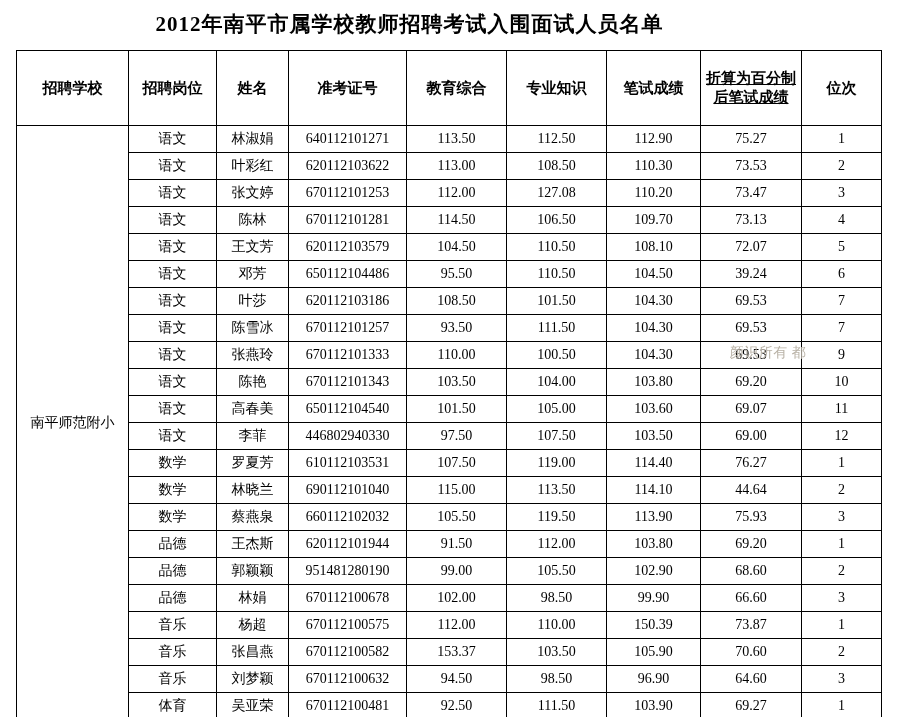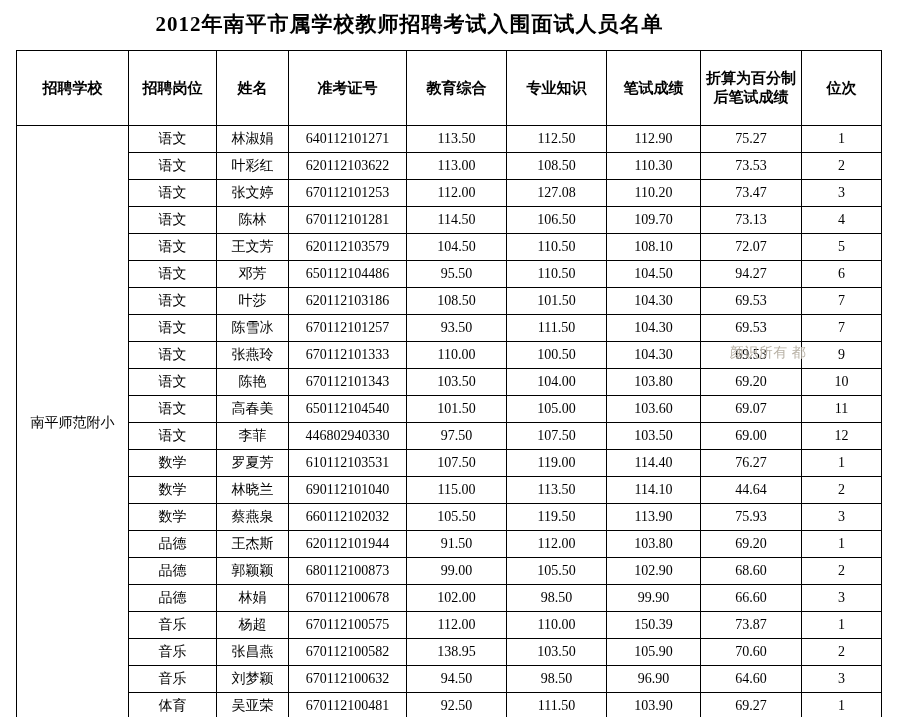--- a/index.html
+++ b/index.html
@@ -64,20 +64,21 @@
   .col-name   { width: 72px; }
   .col-id     { width: 118px; }
   .col-edu    { width: 100px; }
   .col-major  { width: 100px; }
   .col-written{ width: 94px; }
   .col-conv   { width: 101px; }
   .col-rank   { width: 80px; }
   .hdr-two-line {
     display: block;
     line-height: 19px;
+    text-decoration: underline;
   }
   .watermark {
     position: absolute;
     right: 8px;
     top: 347px;
     font-size: 14px;
     color: #b9b2a6;
     line-height: 12px;
     text-align: center;
     width: 86px;
@@ -174,21 +175,21 @@
             <td>72.07</td>
             <td>5</td>
           </tr>
           <tr>
             <td>语文</td>
             <td>邓芳</td>
             <td>650112104486</td>
             <td>95.50</td>
             <td>110.50</td>
             <td>104.50</td>
-            <td>94.27</td>
+            <td>39.24</td>
             <td>6</td>
           </tr>
           <tr>
             <td>语文</td>
             <td>叶莎</td>
             <td>620112103186</td>
             <td>108.50</td>
             <td>101.50</td>
             <td>104.30</td>
             <td>69.53</td>
@@ -280,21 +281,21 @@
             <td>620112101944</td>
             <td>91.50</td>
             <td>112.00</td>
             <td>103.80</td>
             <td>69.20</td>
             <td>1</td>
           </tr>
           <tr>
             <td>品德</td>
             <td>郭颖颖</td>
-            <td>680112100873</td>
+            <td>951481280190</td>
             <td>99.00</td>
             <td>105.50</td>
             <td>102.90</td>
             <td>68.60</td>
             <td>2</td>
           </tr>
           <tr>
             <td>品德</td>
             <td>林娟</td>
             <td>670112100678</td>
@@ -311,21 +312,21 @@
             <td>112.00</td>
             <td>110.00</td>
             <td>150.39</td>
             <td>73.87</td>
             <td>1</td>
           </tr>
           <tr>
             <td>音乐</td>
             <td>张昌燕</td>
             <td>670112100582</td>
-            <td>138.95</td>
+            <td>153.37</td>
             <td>103.50</td>
             <td>105.90</td>
             <td>70.60</td>
             <td>2</td>
           </tr>
           <tr>
             <td>音乐</td>
             <td>刘梦颖</td>
             <td>670112100632</td>
             <td>94.50</td>

